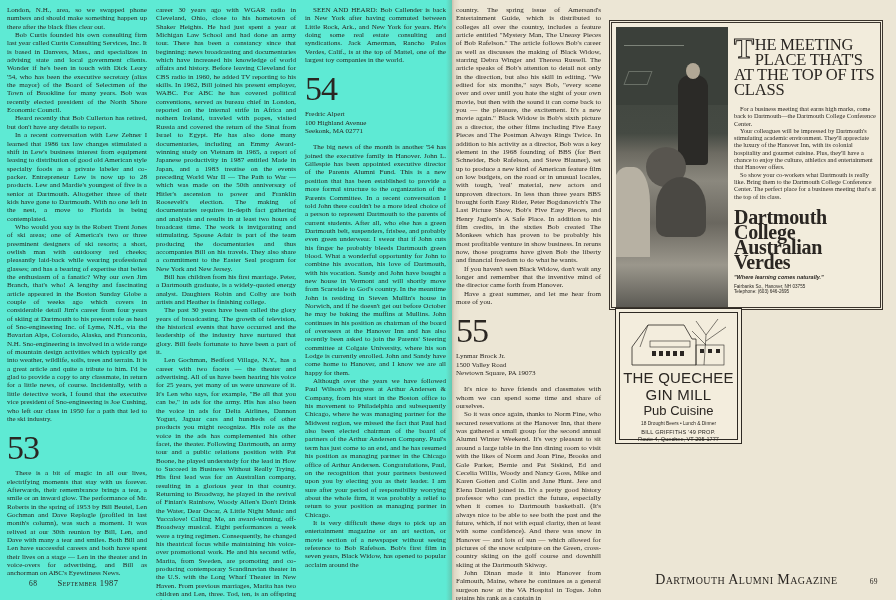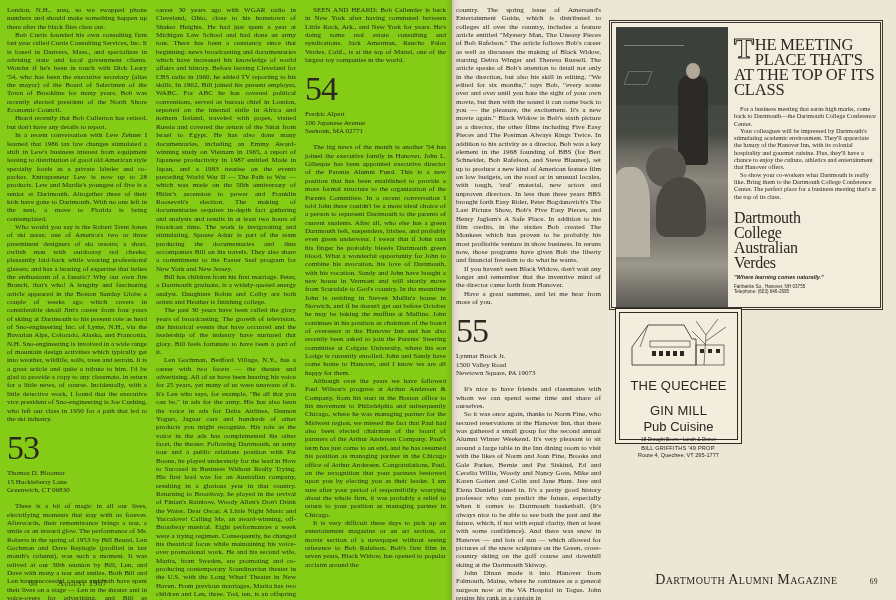--- a/index.html
+++ b/index.html
@@ -1,20 +1,20 @@
 <!DOCTYPE html>
 <html><head>
 <meta charset="utf-8">
 <style>
   * { box-sizing: border-box; margin: 0; padding: 0; }
   html, body { width: 896px; height: 600px; overflow: hidden; background: #e9e3d2; }
   body { font-family: "Liberation Serif", "DejaVu Serif", serif; color: #2a2622; position: relative; }
   .spread { position: absolute; inset: 0; display: flex; }
   .page { position: relative; height: 600px; }
-  .page-left { width: 452px; background: #84cc16; font-family: Liberation Serif, serif; }
+  .page-left { width: 452px; background: #5eead4; font-family: Liberation Serif, serif; }
   .page-right { width: 444px; background: #ece6d5; }
   .gutter { position: absolute; left: 446px; top: 0; width: 14px; height: 600px;
             background: linear-gradient(to right, rgba(0,0,0,0) 0%, rgba(120,105,80,0.28) 45%, rgba(120,105,80,0.12) 60%, rgba(0,0,0,0) 100%); pointer-events: none; }
   .col { position: absolute; top: 6px; font-size: 7.05px; line-height: 8.35px; text-align: justify; hyphens: auto; }
   .col p { text-indent: 8px; margin: 0; }
   .col p.noindent { text-indent: 0; }
   .c1 { left: 7px; width: 140px; }
   .c2 { left: 156px; width: 140px; }
   .c3 { left: 305px; width: 141px; }
   .c4 { left: 4px; width: 145px; }
@@ -38,81 +38,76 @@
   .ad-dcc .photo .man { position: absolute; left: 62px; top: 48px; width: 30px; height: 90px; background: #2b2a27; border-radius: 12px 12px 4px 4px; }
   .ad-dcc .photo .head { position: absolute; left: 70px; top: 36px; width: 14px; height: 16px; background: #b2a896; border-radius: 50%; }
   .ad-dcc .photo .aud1 { position: absolute; left: 30px; top: 120px; width: 40px; height: 40px; background: #58554f; border-radius: 50%; }
   .ad-dcc .photo .aud2 { position: absolute; left: 40px; top: 150px; width: 50px; height: 60px; background: #4a4843; border-radius: 50% 50% 10px 10px; }
   .ad-dcc .photo .aud3 { position: absolute; left: -6px; top: 140px; width: 40px; height: 90px; background: #b7b1a3; border-radius: 40% 40% 0 0; }
   .ad-dcc .copy { position: absolute; left: 122px; top: 6px; width: 142px; }
   .ad-dcc .headline { font-size: 16.5px; line-height: 15px; font-weight: normal; letter-spacing: -0.2px; margin-top: 8px; }
   .ad-dcc .dropcap { display: inline-block; font-size: 30px; line-height: 26px; float: left; margin-right: 1px; margin-top: -2px; color: #f2ecdc; -webkit-text-stroke: 1px #2a2622; font-weight: bold; }
   .ad-dcc .body { font-family: "Liberation Serif", serif; font-size: 6.3px; line-height: 7.3px; margin-top: 8px; }
   .ad-dcc .body p { text-indent: 6px; }
-  .ad-dcc .logo { font-size: 16px; line-height: 15px; font-weight: normal; margin-top: 10px; letter-spacing: -0.3px; }
+  .ad-dcc .logo { font-size: 20px; line-height: 15px; font-weight: bold; margin-top: 10px; letter-spacing: -0.3px; }
   .ad-dcc .tagline { font-family: "Liberation Sans", sans-serif; font-size: 5.5px; font-style: italic; font-weight: bold; margin-top: 4px; }
   .ad-dcc .contact { font-family: "Liberation Sans", sans-serif; font-size: 4.6px; line-height: 5.6px; margin-top: 4px; }
 
   .ad-gin { position: absolute; left: 163px; top: 308px; width: 127px; height: 136px; border: 1.5px solid #2e2a24; background: #f3eddd; padding: 3px; }
   .ad-gin .inner { border: 1px solid #2e2a24; width: 100%; height: 100%; text-align: center; font-family: "Liberation Sans", sans-serif; position: relative; }
   .ad-gin .sketch { height: 50px; margin: 4px 6px 0; position: relative; }
-  .ad-gin .title { font-size: 13px; line-height: 13px; letter-spacing: 0.2px; margin-top: 12px; text-align: center; }
+  .ad-gin .title { font-size: 15px; line-height: 13px; letter-spacing: 0.2px; margin-top: 4px; text-align: center; }
   .ad-gin .sub { font-size: 13px; margin-top: 2px; }
   .ad-gin .small { font-size: 4.8px; margin-top: 3px; }
   .ad-gin .prop { font-size: 5.6px; margin-top: 3px; letter-spacing: .2px; }
   .ad-gin .route { font-size: 5.6px; margin-top: 1px; }
 </style>
 </head>
 <body>
 
 <div class="spread">
 
   <div class="page page-left">
 
     <div class="col c1">
       <p class="noindent">London, N.H., area, so we swapped phone numbers and should make something happen up there after the black flies clear out.</p>
       <p>Bob Curtis founded his own consulting firm last year called Curtis Consulting Services, Inc. It is based in Danvers, Mass., and specializes in advising state and local government clients. Wonder if he's been in touch with Dick Leary '54, who has been the executive secretary (alias the mayor) of the Board of Selectmen of the Town of Brookline for many years. Bob was recently elected president of the North Shore Economic Council.</p>
       <p>Heard recently that Bob Cullerton has retired, but don't have any details to report.</p>
       <p>In a recent conversation with Lew Zehner I learned that 1986 tax law changes stimulated a shift in Lew's business interest from equipment leasing to distribution of good old American style specialty foods as a private labeler and co-packer. Entrepreneur Lew is now up to 28 products. Lew and Mardie's youngest of five is a senior at Dartmouth. Altogether three of their kids have gone to Dartmouth. With no one left in the nest, a move to Florida is being contemplated.</p>
       <p>Who would you say is the Robert Trent Jones of ski areas; one of America's two or three preeminent designers of ski resorts; a short, owlish man with outdoorsy red cheeks; pleasantly laid-back while wearing professional glasses; and has a bearing of expertise that belies the enthusiasm of a fanatic? Why our own Jim Branch, that's who! A lengthy and fascinating article appeared in the Boston Sunday Globe a couple of weeks ago which covers in considerable detail Jim's career from four years of skiing at Dartmouth to his present role as head of Sno-engineering Inc. of Lyme, N.H., via the Bavarian Alps, Colorado, Alaska, and Franconia, N.H. Sno-engineering is involved in a wide range of mountain design activities which typically get into weather, wildlife, soils, trees and terrain. It is a great article and quite a tribute to him. I'd be glad to provide a copy to any classmate, in return for a little news, of course. Incidentally, with a little detective work, I found that the executive vice president of Sno-engineering is Joe Cushing, who left our class in 1950 for a path that led to the ski industry.</p>
 
       <div class="class-num">53</div>
-      <div class="address">
-        <div>Thomas D. Bloomer</div>
-        <div>15 Huckleberry Lane</div>
-        <div>Greenwich, CT 06830</div>
-      </div>
       <p>There is a bit of magic in all our lives, electrifying moments that stay with us forever. Afterwards, their remembrance brings a tear, a smile or an inward glow. The performance of Mr. Roberts in the spring of 1953 by Bill Beutel, Len Gochman and Dave Replogle (profiled in last month's column), was such a moment. It was relived at our 30th reunion by Bill, Len, and Dave with many a tear and smiles. Both Bill and Len have successful careers and both have spent their lives on a stage — Len in the theater and in voice-overs for advertising, and Bill as anchorman on ABC's Eyewitness News.</p>
 
     </div>
 
     <div class="col c2">
       <p class="noindent">career 30 years ago with WGAR radio in Cleveland, Ohio, close to his hometown of Shaker Heights. He had just spent a year at Michigan Law School and had done an army tour. There has been a constancy since that beginning: news broadcasting and documentaries which have increased his knowledge of world affairs and history. Before leaving Cleveland for CBS radio in 1960, he added TV reporting to his skills. In 1962, Bill joined his present employer, WABC. For ABC he has covered political conventions, served as bureau chief in London, reported on the internal strife in Africa and nothern Ireland, traveled with popes, visited Russia and covered the return of the Sinai from Israel to Egypt. He has also done many documentaries, including an Emmy Award-winning study on Vietnam in 1965, a report of Japanese productivity in 1987 entitled Made in Japan, and a 1983 treatise on the events preceding World War II — The Path to War — which was made on the 50th anniversary of Hitler's ascension to power and Franklin Roosevelt's election. The making of documentaries requires in-depth fact gathering and analysis and results in at least two hours of broadcast time. The work is invigorating and stimulating. Spouse Adair is part of the team producing the documentaries and thus accompanies Bill on his travels. They also share a commitment to the Easter Seal program for New York and New Jersey.</p>
       <p>Bill has children from his first marriage. Peter, a Dartmouth graduate, is a widely-quoted energy analyst. Daughters Robin and Colby are both artists and Heather is finishing college.</p>
       <p>The past 30 years have been called the glory years of broadcasting. The growth of television, the historical events that have occurred and the leadership of the industry have nurtured that glory. Bill feels fortunate to have been a part of it.</p>
       <p>Len Gochman, Bedford Village, N.Y., has a career with two facets — the theater and advertising. All of us have been hearing his voice for 25 years, yet many of us were unaware of it. It's Len who says, for example, "Be all that you can be," in ads for the army. His has also been the voice in ads for Delta Airlines, Dannon Yogurt, Jaguar cars and hundreds of other products you might recognize. His role as the voice in the ads has complemented his other facet, the theater. Following Dartmouth, an army tour and a public relations position with Pat Boone, he played understudy for the lead in How to Succeed in Business Without Really Trying. His first lead was for an Australian company, resulting in a glorious year in that country. Returning to Broadway, he played in the revival of Finian's Rainbow, Woody Allen's Don't Drink the Water, Dear Oscar, A Little Night Music and Yuccalove! Calling Me, an award-winning, off-Broadway musical. Eight performances a week were a trying regimen. Consequently, he changed his theatrical focus while maintaining his voice-over promotional work. He and his second wife, Marita, from Sweden, are promoting and co-producing contemporary Scandinavian theater in the U.S. with the Long Wharf Theater in New Haven. From previous marriages, Marita has two children and Len, three. Tod, ten, is an offspring of their marriage. They own a second home in Florida, which is a joy to them.</p>
     </div>
 
     <div class="col c3">
       <p>SEEN AND HEARD: Bob Callender is back in New York after having commuted between Little Rock, Ark., and New York for years. He's doing some real estate consulting and syndications. Jack Amerman, Rancho Palos Verdes, Calif., is at the top of Mattel, one of the largest toy companies in the world.</p>
 
       <div class="class-num">54</div>
       <div class="address">
         <div>Fredric Alpert</div>
-        <div>100 Japanese Avenue</div>
+        <div>100 Highland Avenue</div>
         <div>Seekonk, MA 02771</div>
       </div>
       <p>The big news of the month is another '54 has joined the executive family in Hanover. John L. Gillespie has been appointed executive director of the Parents Alumni Fund. This is a new position that has been established to provide a more formal structure to the organization of the Parents Committee. In a recent conversation I told John there couldn't be a more ideal choice of a person to represent Dartmouth to the parents of current students. After all, who else has a green Dartmouth belt, suspenders, frisbee, and probably even green underwear. I swear that if John cuts his finger he probably bleeds Dartmouth green blood. What a wonderful opportunity for John to combine his avocation, his love of Dartmouth, with his vocation. Sandy and John have bought a new house in Vermont and will shortly move from Scarsdale to God's country. In the meantime John is residing in Steven Mullin's house in Norwich, and if he doesn't get out before October he may be baking the muffins at Mullins. John continues in his position as chairman of the board of overseers at the Hanover Inn and has also recently been asked to join the Parents' Steering committee at Colgate University, where his son Lodge is currently enrolled. John and Sandy have come home to Hanover, and I know we are all happy for them.</p>
       <p>Although over the years we have followed Paul Wilson's progress at Arthur Andersen &amp; Company, from his start in the Boston office to his movement to Philadelphia and subsequently Chicago, where he was managing partner for the Midwest region, we missed the fact that Paul had also been elected chairman of the board of partners of the Arthur Andersen Company. Paul's term has just come to an end, and he has resumed his position as managing partner in the Chicago office of Arthur Andersen. Congratulations, Paul, on the recognition that your partners bestowed upon you by electing you as their leader. I am sure after your period of responsibility worrying about the whole firm, it was probably a relief to return to your position as managing partner in Chicago.</p>
       <p>It is very difficult these days to pick up an entertainment magazine or an art section, or movie section of a newspaper without seeing reference to Bob Rafelson. Bob's first film in seven years, Black Widow, has opened to popular acclaim around the</p>
     </div>
 
     <div class="folio folio-left">
       <span class="pg">68</span>
-      <span class="month">August 1987</span>
+      <span class="month">September 1987</span>
     </div>
   </div>
 
   <div class="page page-right">
 
     <div class="col c4">
       <p class="noindent">country. The spring issue of Amersand's Entertainment Guide, which is distributed to colleges all over the country, includes a feature article entitled "Mystery Man, The Uneasy Pieces of Bob Rafelson." The article follows Bob's career as well as discusses the making of Black Widow, starring Debra Winger and Theresa Russell. The article speaks of Bob's attention to detail not only in the direction, but also his skill in editing. "We edited for six months," says Bob, "every scene over and over until you hate the sight of your own movie, but then with the sound it can come back to you — the pleasure, the excitement. It's a new movie again." Black Widow is Bob's sixth picture as a director, the other films including Five Easy Pieces and The Postman Always Rings Twice. In addition to his activity as a director, Bob was a key element in the 1968 founding of BBS (for Bert Schneider, Bob Rafelson, and Steve Blauner), set up to produce a new kind of American feature film on low budgets, on the road or in unusual locales, with tough, 'real' material, new actors and unproven directors. In less than three years BBS brought forth Easy Rider, Peter Bogdanovich's The Last Picture Show, Bob's Five Easy Pieces, and Henry Jaglom's A Safe Place. In addition to his film credits, in the sixties Bob created The Monkees which has proven to be probably his most profitable venture in show business. In reruns now, those programs have given Bob the liberty and financial freedom to do what he wants.</p>
       <p>If you haven't seen Black Widow, don't wait any longer and remember that the inventive mind of the director came forth from Hanover.</p>
       <p>Have a great summer, and let me hear from more of you.</p>
 

